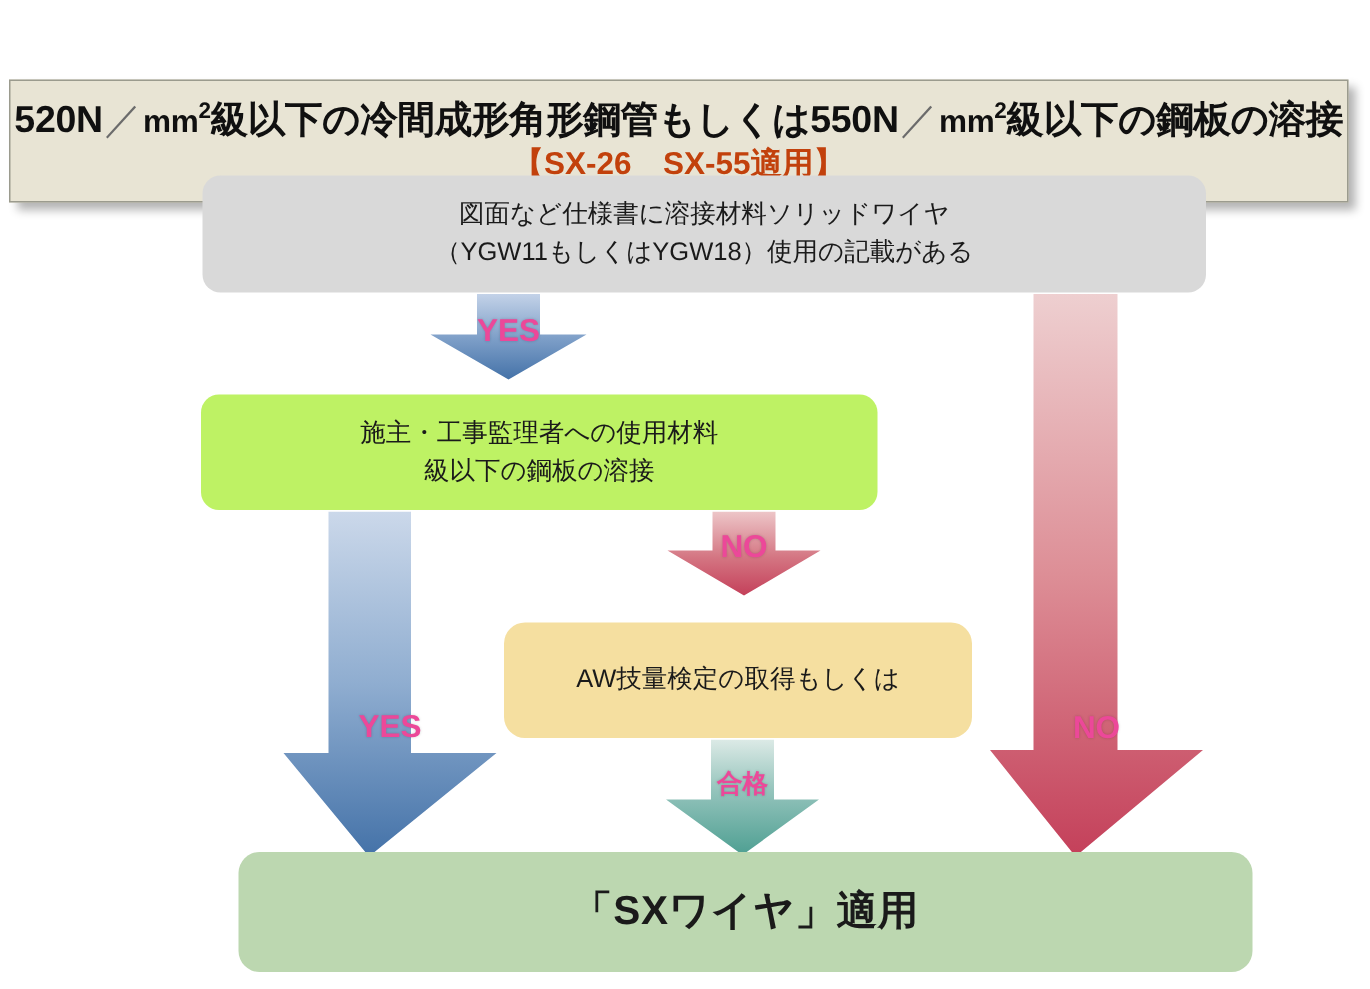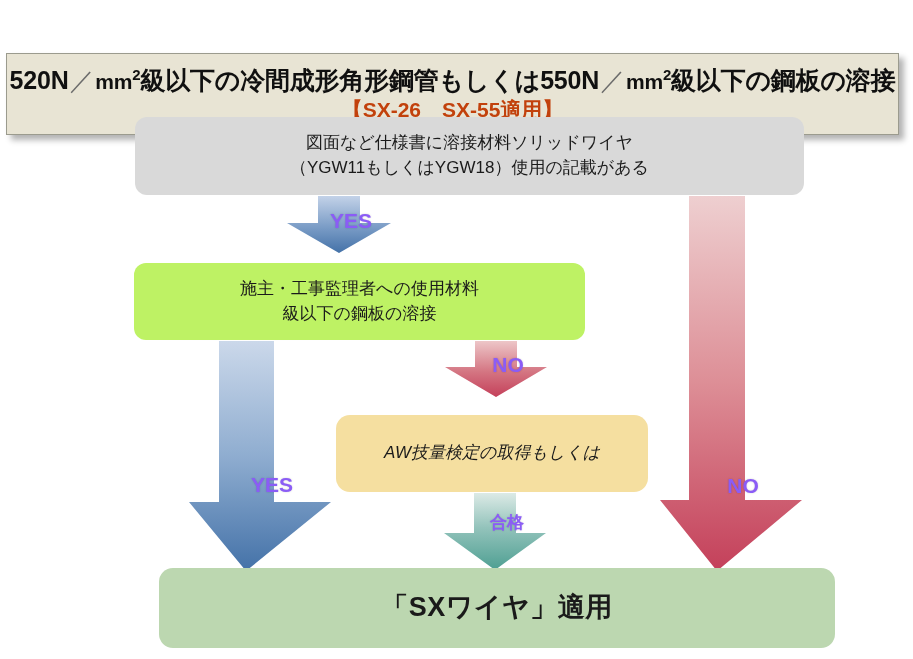--- a/index.html
+++ b/index.html
@@ -100,21 +100,20 @@
   }
   #box-approval .box-text { font-size: 17px; }
 
   #box-test {
     left: 336px;
     top: 415px;
     width: 312px;
     height: 77px;
     background: #f5dfa0;
     border-radius: 14px;
-    font-style: italic;
   }
   #box-test .box-text { font-size: 17px; }
 
   #box-result {
     left: 119px;
     top: 568px;
     width: 676px;
     height: 80px;
     background: #bcd7b0;
     border-radius: 14px;
@@ -126,25 +125,25 @@
     letter-spacing: 0.5px;
   }
 
   
   .arrow {
     position: absolute;
   }
   .arrow svg { display: block; }
   .arrow-label {
     position: absolute;
-    color: #8b5cf6;
+    color: #ec4899;
     font-weight: bold;
     text-align: center;
     width: 100%;
-    left: 12px;
+    left: 0;
     font-size: 21px;
     text-shadow: 0 0 2px rgba(0,0,0,0.18);
     pointer-events: none;
   }
   .arrow-label.jp { font-size: 17px; }
 
   #arrow-yes-1 { left: 283px; top: 196px; width: 112px; height: 58px; }
   #arrow-yes-1 .arrow-label { top: 13px; }
 
   #arrow-no-1 { left: 441px; top: 341px; width: 110px; height: 57px; }

